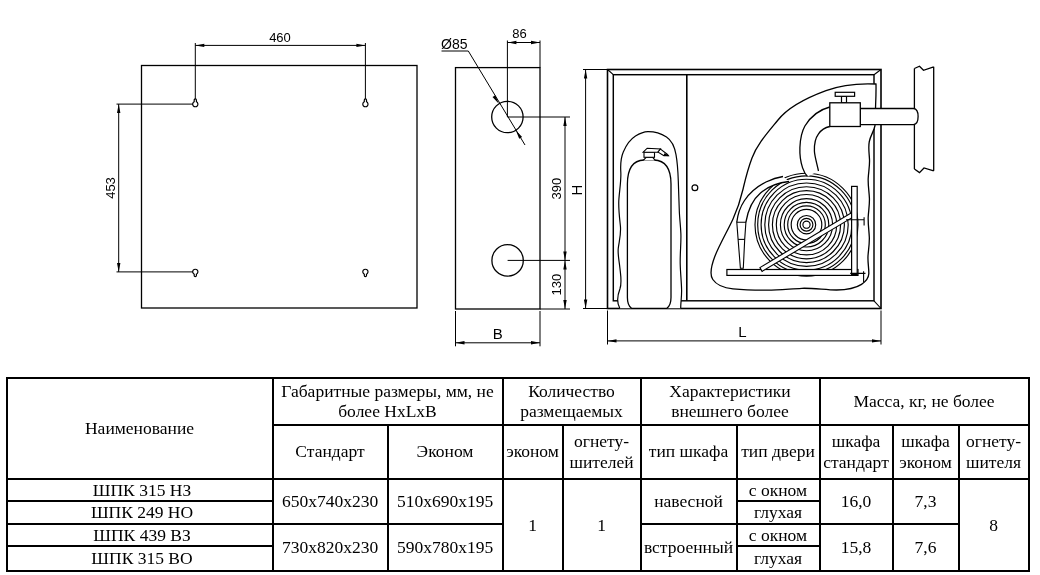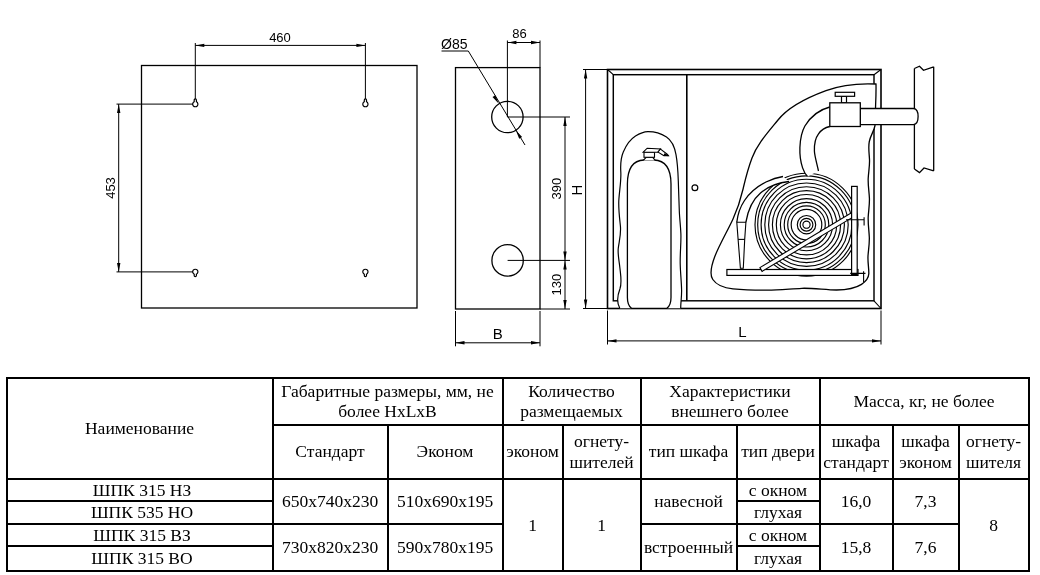--- a/index.html
+++ b/index.html
@@ -207,26 +207,26 @@
 <td rowspan="4">1</td>
         <td rowspan="4">1</td>
 <td rowspan="2">навесной</td>
         <td>с окном</td>
 <td rowspan="2">16,0</td>
         <td rowspan="2">7,3</td>
         <td rowspan="4">8</td>
 </tr>
 
 <tr style="height:23px">
-        <td class="nm tb">ШПК 535 НО</td>
+        <td class="nm tb">ШПК 249 НО</td>
         <td class="tb">глухая</td>
       </tr>
 
 <tr style="height:22px">
-<td class="nm">ШПК 315 ВЗ</td>
+<td class="nm">ШПК 439 ВЗ</td>
 <td rowspan="2">730х820х230</td>
         <td rowspan="2">590х780х195</td>
 <td rowspan="2">встроенный</td>
         <td>с окном</td>
 <td rowspan="2">15,8</td>
         <td rowspan="2">7,6</td>
 </tr>
 
 <tr style="height:25px">
         <td class="nm tb">ШПК 315 ВО</td>

